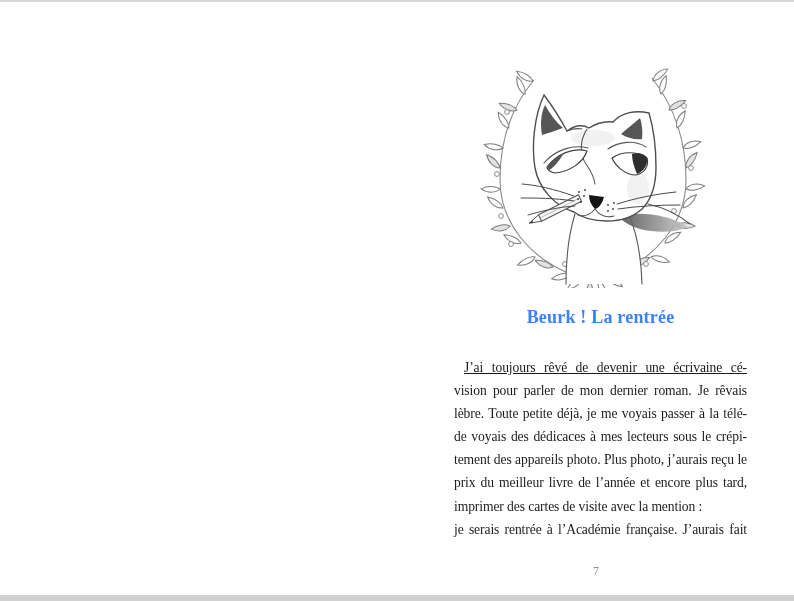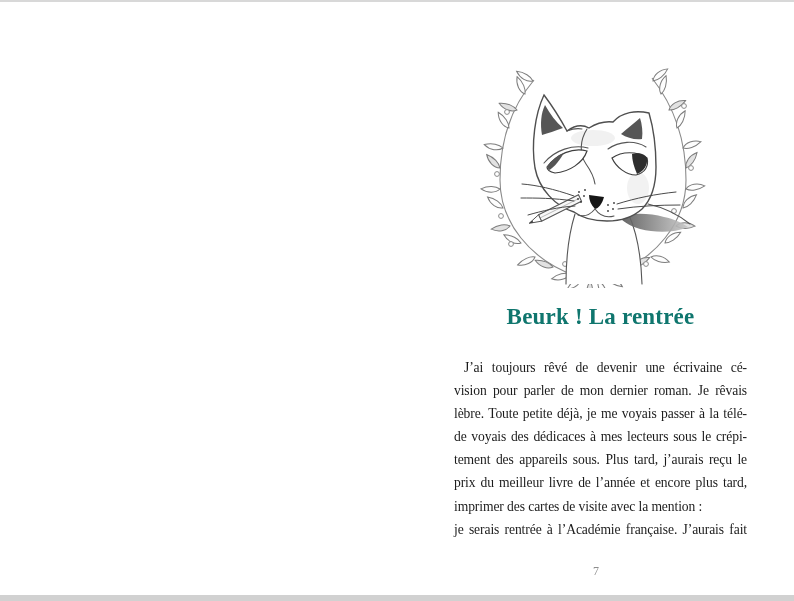--- a/index.html
+++ b/index.html
@@ -8,29 +8,29 @@
     overflow:hidden;font-family:"Liberation Serif", serif;
   }
   .top-edge{position:absolute;top:0;left:0;width:794px;height:2px;background:#d8d8d8;}
   .bottom-edge{position:absolute;bottom:0;left:0;width:794px;height:6px;background:#d1d1d1;}
   .page{position:absolute;top:2px;height:593px;background:#ffffff;}
   .page.left{left:0;width:397px;}
   .page.right{left:454px;width:293px;}
   .illustration{position:absolute;left:24px;top:66px;width:230px;height:220px;}
   .chapter-title{
     position:absolute;top:302px;left:0;width:293px;margin:0;
-    text-align:center;font-size:23px;line-height:26px;font-weight:bold;color:#0f766e;
+    text-align:center;font-size:18px;line-height:26px;font-weight:bold;color:#3b82f6;
     letter-spacing:0.2px;
   }
   .para{
     position:absolute;top:354px;left:0;width:293px;
     font-size:13.6px;line-height:23.1px;color:#1b1b1b;letter-spacing:-0.1px;
   }
   .tline{text-align:justify;text-align-last:justify;white-space:normal;}
-  .tline.first{text-indent:10px;}
+  .tline.first{text-indent:10px;text-decoration:underline;}
   .tline.last{text-align-last:left;}
   .page-number{
     position:absolute;left:397px;top:564px;width:398px;text-align:center;
     font-size:12px;color:#8d8d8d;
   }
   svg .stem{fill:none;stroke:#8a8a8a;stroke-width:1.1;}
   svg .lf{fill:#fdfdfd;stroke:#7d7d7d;stroke-width:1;}
   svg .lfs{fill:#e2e2e2;stroke:#7d7d7d;stroke-width:1;}
   svg .berry{fill:#ffffff;stroke:#8a8a8a;stroke-width:1;}
   svg .ink{fill:none;stroke:#555;stroke-width:1.1;stroke-linecap:round;}
@@ -165,21 +165,21 @@
       </svg>
     </div>
 
     <h1 class="chapter-title">Beurk ! La rentrée</h1>
 
     <div class="para">
       <div class="tline first">J’ai toujours rêvé de devenir une écrivaine cé-</div>
       <div class="tline">vision pour parler de mon dernier roman. Je rêvais</div>
       <div class="tline">lèbre. Toute petite déjà, je me voyais passer à la télé-</div>
       <div class="tline">de voyais des dédicaces à mes lecteurs sous le crépi-</div>
-      <div class="tline">tement des appareils sous. Plus tard, j’aurais reçu le</div>
+      <div class="tline">tement des appareils photo. Plus photo, j’aurais reçu le</div>
       <div class="tline">prix du meilleur livre de l’année et encore plus tard,</div>
       <div class="tline last">imprimer des cartes de visite avec la mention :</div>
       <div class="tline">je serais rentrée à l’Académie française. J’aurais fait</div>
     </div>
   </div>
 
   <div class="page-number">7</div>
 
   <div class="bottom-edge"></div>
 </div>

